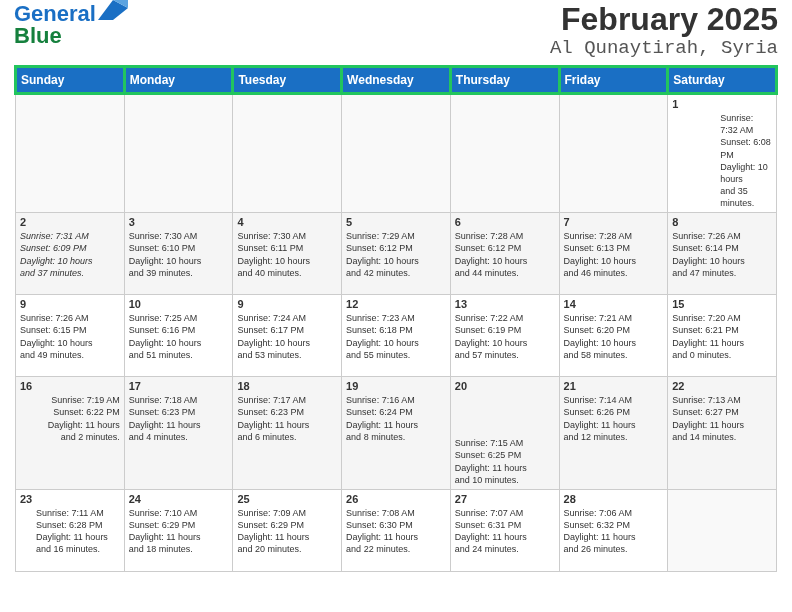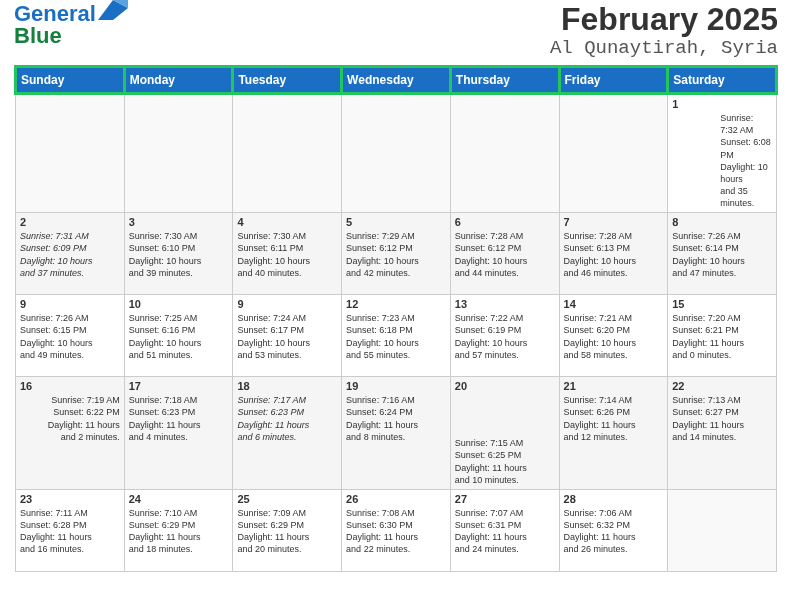--- a/index.html
+++ b/index.html
@@ -254,21 +254,21 @@
           </td>
           <td class="row-shade">
             <span class="day-num">17</span>
             <div class="day-info" style="white-space: pre-line;">Sunrise: 7:18 AM
 Sunset: 6:23 PM
 Daylight: 11 hours
 and 4 minutes.</div>
           </td>
           <td class="row-shade">
             <span class="day-num">18</span>
-            <div class="day-info" style="white-space: pre-line; font-style: italic;">Sunrise: 7:17 AM
+            <div class="day-info" style="white-space: pre-line;">Sunrise: 7:17 AM
 Sunset: 6:23 PM
 Daylight: 11 hours
 and 6 minutes.</div>
           </td>
           <td class="row-shade">
             <span class="day-num">19</span>
             <div class="day-info" style="white-space: pre-line;">Sunrise: 7:16 AM
 Sunset: 6:24 PM
 Daylight: 11 hours
 and 8 minutes.</div>
@@ -291,21 +291,21 @@
             <span class="day-num">22</span>
             <div class="day-info" style="white-space: pre-line;">Sunrise: 7:13 AM
 Sunset: 6:27 PM
 Daylight: 11 hours
 and 14 minutes.</div>
           </td>
         </tr>
         <tr>
           <td>
             <span class="day-num">23</span>
-            <div class="day-info" style="white-space: pre-line;">Sunrise: 7:11 AM
+            <div class="day-info" style="white-space: pre-line; margin-left: 16px;">Sunrise: 7:11 AM
 Sunset: 6:28 PM
 Daylight: 11 hours
 and 16 minutes.</div>
           </td>
           <td>
             <span class="day-num">24</span>
             <div class="day-info" style="white-space: pre-line;">Sunrise: 7:10 AM
 Sunset: 6:29 PM
 Daylight: 11 hours
 and 18 minutes.</div>

